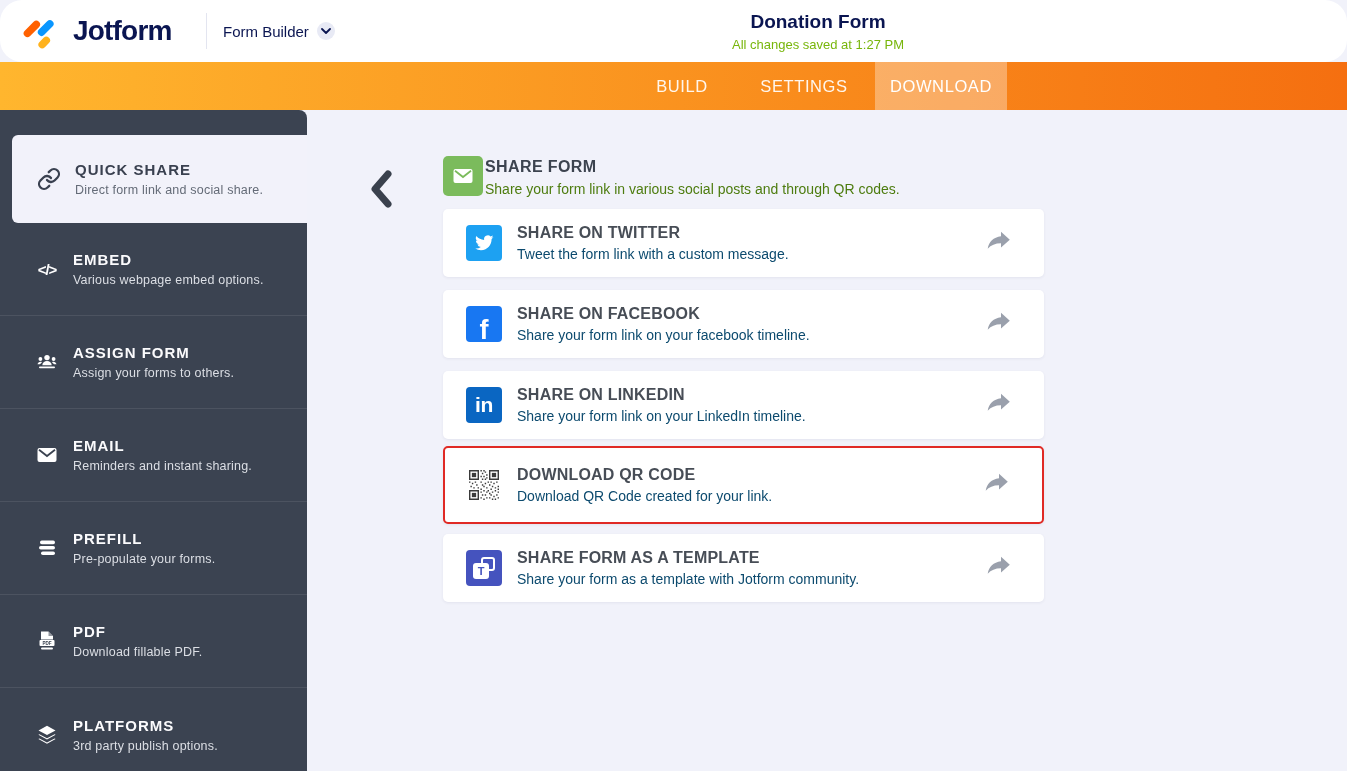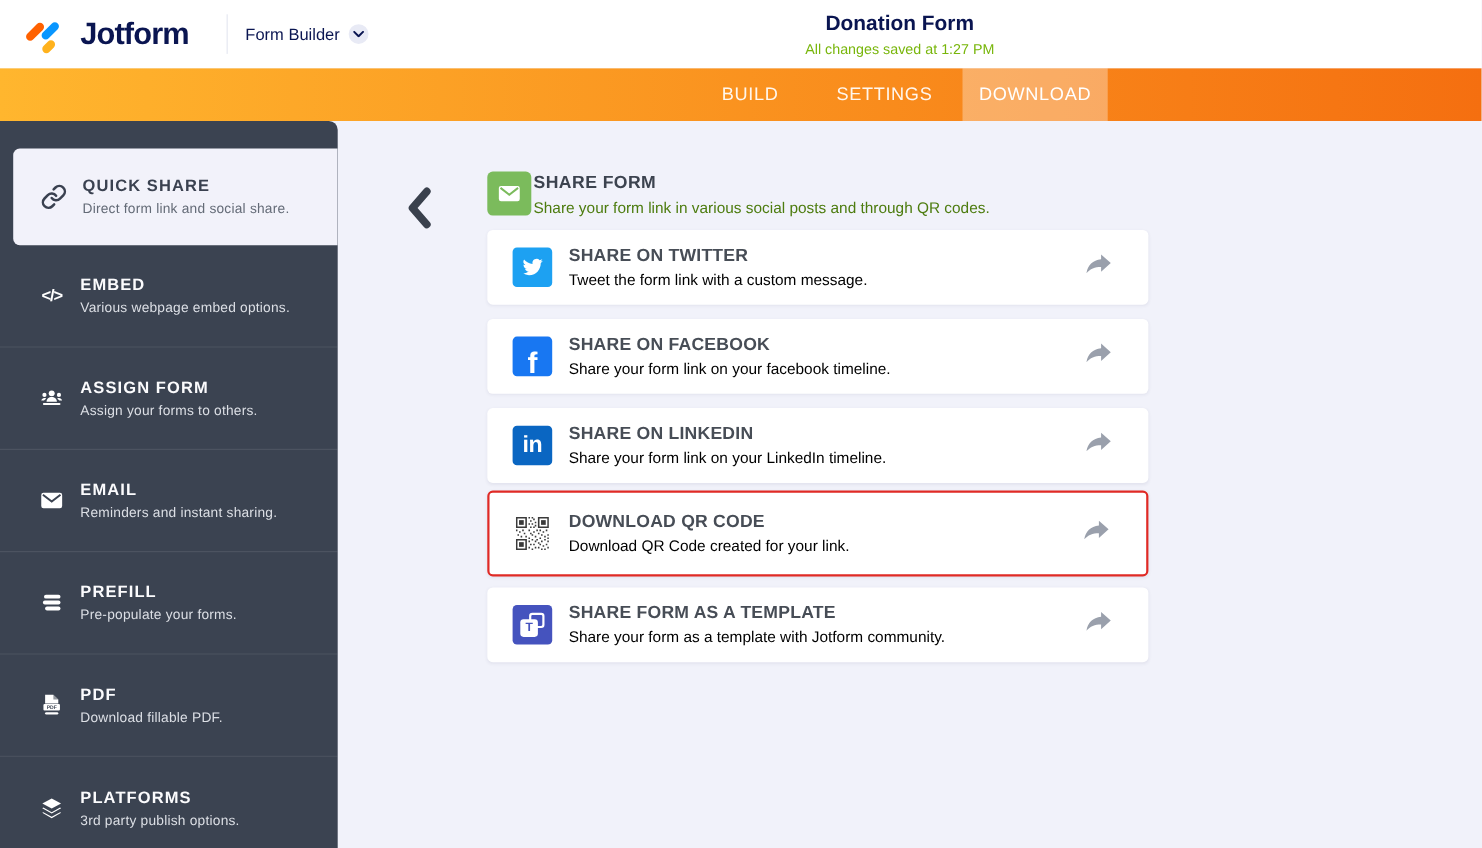--- a/index.html
+++ b/index.html
@@ -1,20 +1,20 @@
 <!DOCTYPE html>
 <html><head>
 <meta charset="utf-8">
 <style>
   * { margin:0; padding:0; box-sizing:border-box; }
   html,body { width:1347px; height:771px; overflow:hidden; }
   body { font-family:"Liberation Sans", sans-serif; background:#F1F2FA; position:relative; }
 
   
-  .topbar { position:absolute; left:0; top:0; width:1347px; height:62px; background:#fff; z-index:5; }
+  .topbar { position:absolute; left:0; top:0; width:1347px; height:62px; background:#fff; z-index:5;border-radius:22px; }
   .logo-wrap { position:absolute; left:21px; top:11px; height:40px; display:flex; align-items:center; gap:12px; cursor:pointer; }
   .logo-text { font-size:28px; font-weight:800; color:#0A1551; letter-spacing:-0.8px; }
   .v-div { position:absolute; left:206px; top:13px; width:1px; height:36px; background:#E3E5F0; }
   .product { position:absolute; left:223px; top:0; height:62px; display:flex; align-items:center; gap:8px; cursor:pointer; }
   .product-label { font-size:15px; color:#0A1551; font-weight:500; }
   .chev-circle { width:18px; height:18px; border-radius:50%; background:#E8EAF5; display:flex; align-items:center; justify-content:center; }
   .title-block { position:absolute; left:818px; top:11px; transform:translateX(-50%); text-align:center; }
   .form-title { font-size:19px; font-weight:700; color:#0A1551; cursor:pointer; white-space:nowrap; }
   .save-status { font-size:13px; color:#78B60B; margin-top:4px; white-space:nowrap; }
 
@@ -57,21 +57,21 @@
 
   .cards { position:absolute; left:136px; top:99px; width:601px; display:flex; flex-direction:column; gap:13px; }
   .card { position:relative; height:68px; background:#fff; border-radius:5px;
           box-shadow:0 1px 3px rgba(40,40,90,0.07); display:flex; align-items:center;
           padding-left:23px; cursor:pointer; }
   .card.highlighted { border:2px solid #E02A25; height:78px; margin-top:-6px; padding-left:21px; }
   .card.highlighted + .card { margin-top:-3px; }
   .card-icon { width:36px; height:36px; border-radius:4px; display:flex; align-items:center; justify-content:center;
                margin-right:15px; flex:none; overflow:hidden; position:relative; }
   .card-title { font-size:16px; font-weight:800; color:#474D56; letter-spacing:0.2px; }
-  .card-desc { font-size:14px; color:#000000; margin-top:4px; }
+  .card-desc { font-size:14px; color:#0c4a6e; margin-top:4px; }
   .share-arrow { position:absolute; right:32px; top:50%; transform:translateY(-50%); }
 
   .fb-f { font-weight:700; font-size:27px; color:#fff; position:relative; top:6px; }
   .li-in { font-weight:800; font-size:21px; color:#fff; letter-spacing:-0.3px; }
   .icon-template { position:relative; width:24px; height:24px; display:block; }
   .tpl-back { position:absolute; top:1px; right:1px; width:14px; height:14px; border:2.2px solid #fff; border-radius:3px; }
   .tpl-front { position:absolute; bottom:1px; left:1px; width:16px; height:16px; background:#fff; border-radius:3px;
                color:#4553BE; font-size:11px; line-height:16px; font-weight:800; text-align:center; }
 </style>
 </head>

